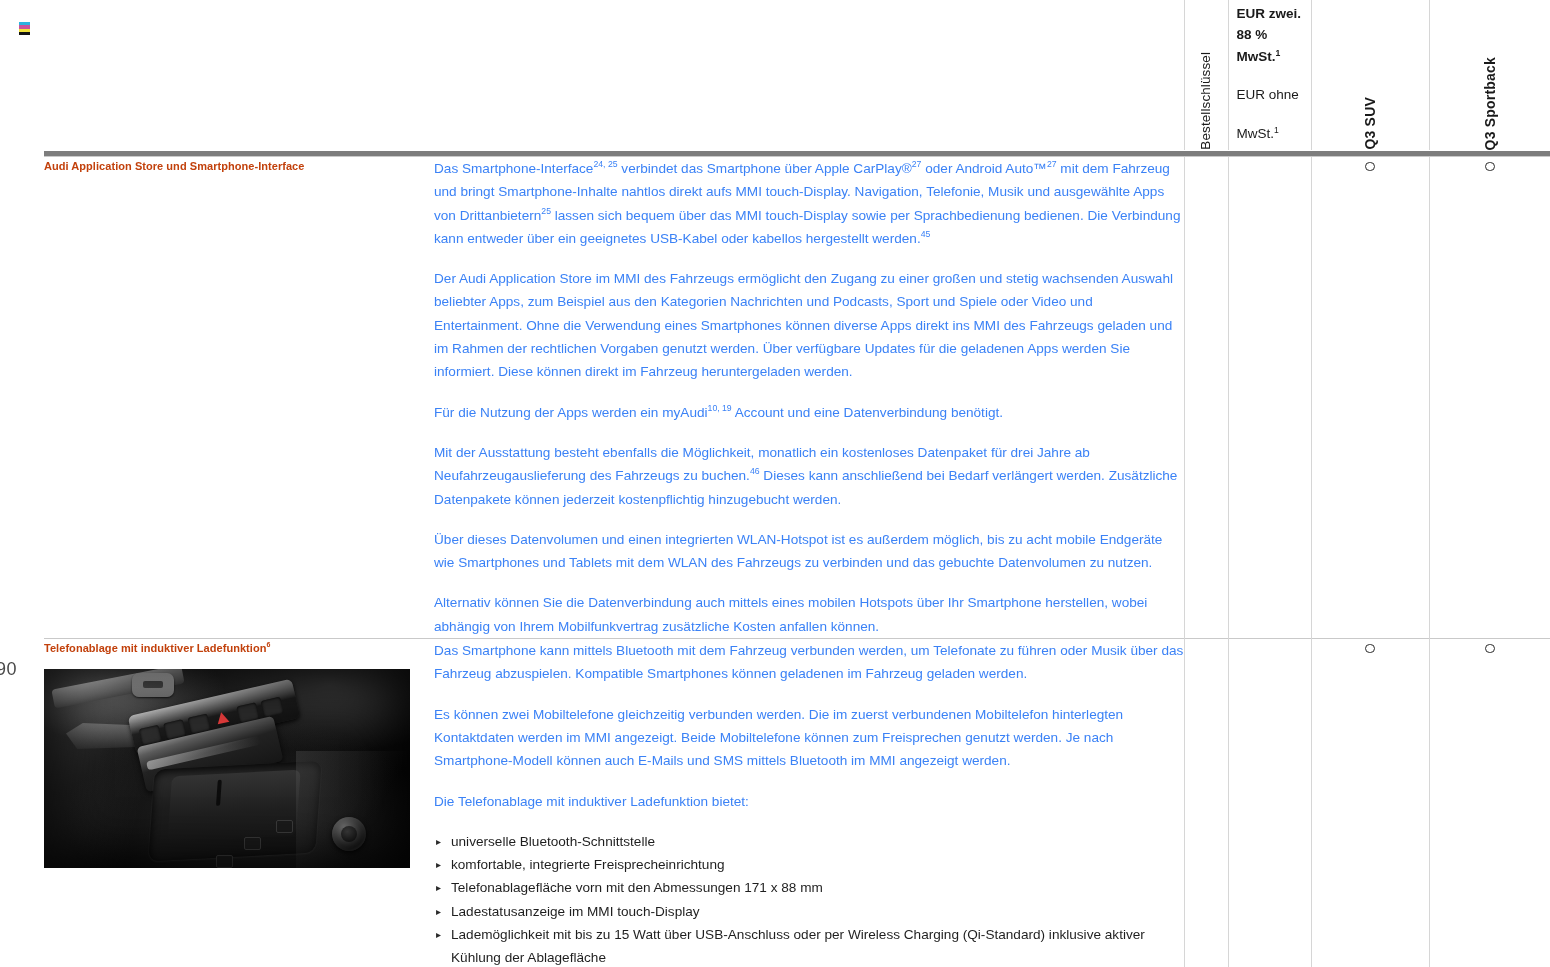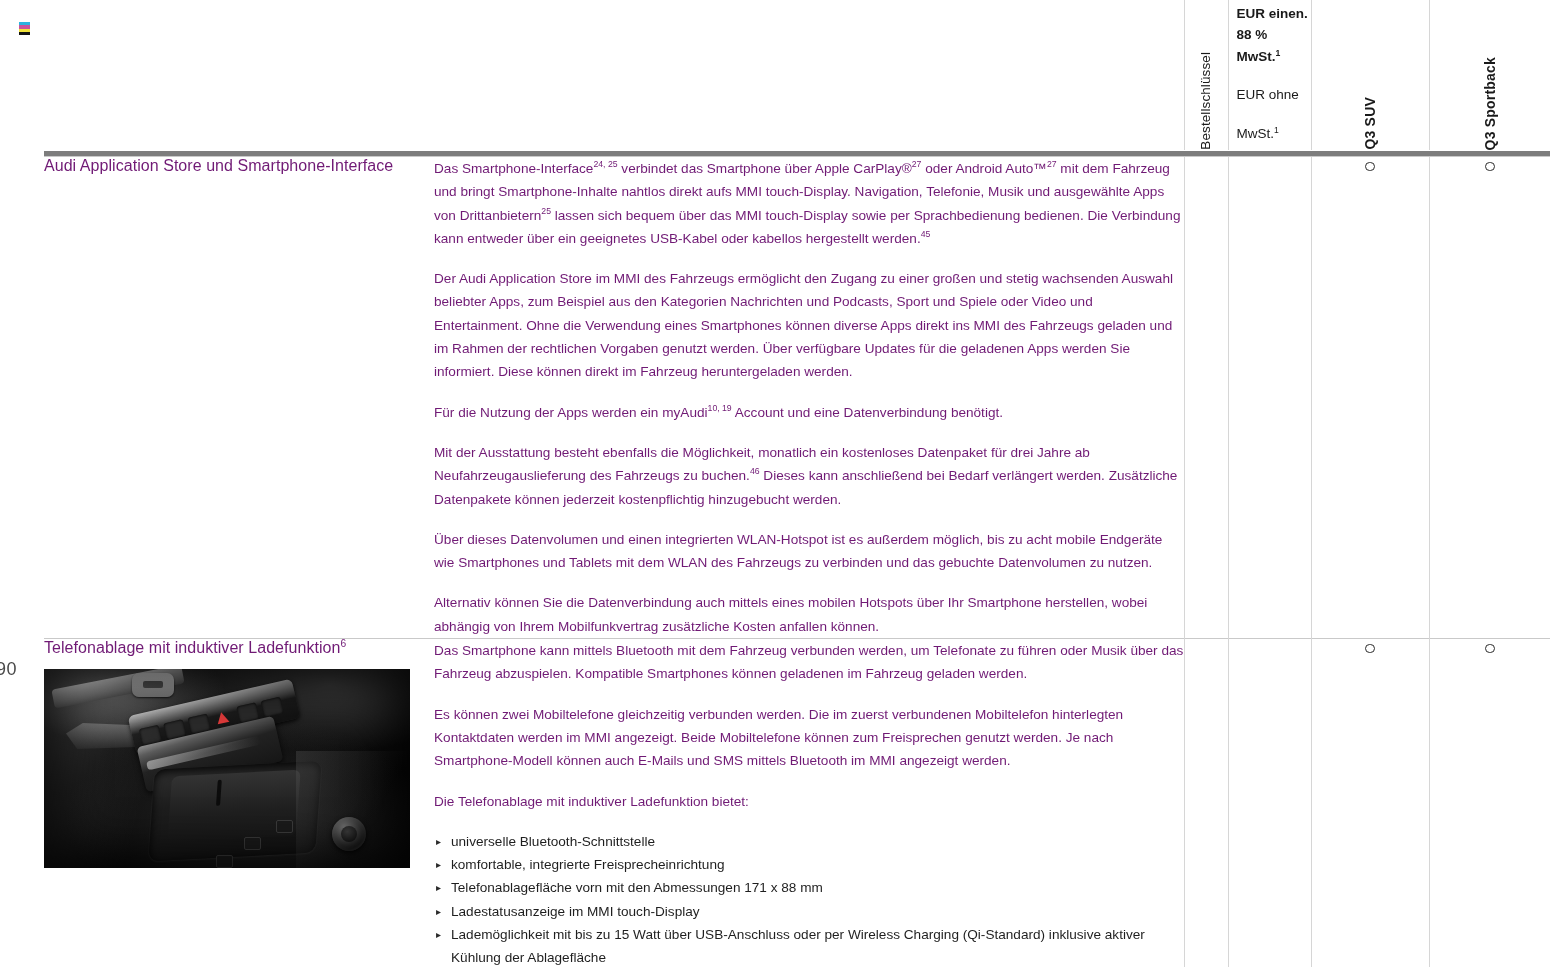--- a/index.html
+++ b/index.html
@@ -149,32 +149,32 @@
   td.c-key, td.c-price {
     border-left: 1px solid #d6d6d6;
   }
   td.c-opt {
     border-left: 1px solid #d6d6d6;
     text-align: center;
     padding-top: 14px;
   }
 
   .item-title {
-    font-size: 16px;
-    font-weight: 400;
+    font-size: 11px;
+    font-weight: 700;
     line-height: 18px;
-    color: #701a75;
+    color: #c2410c;
     letter-spacing: .05px;
   }
 
   .desc-p {
     font-size: 13.6px;
     line-height: 23.3px;
     margin: 0 0 17px 0;
-    color: #701a75;
+    color: #3b82f6;
     text-align: left;
     letter-spacing: 0px;
   }
   .desc-p:last-child { margin-bottom: 0; }
 
   ul.feature-list {
     list-style: none;
     margin: 0;
     padding: 0;
   }
@@ -400,21 +400,21 @@
           <div class="hcell-inner"></div>
         </th>
       <th class="colsep">
         <div class="hcell-inner">
           <span class="vert-label">Bestellschlüssel</span>
         </div>
       </th>
       <th class="colsep">
         <div class="hcell-inner">
           <div class="price-head">
-            <div class="strong">EUR einen.</div>
+            <div class="strong">EUR zwei.</div>
             <div class="strong"><span>88 % MwSt.</span><sup>1</sup></div>
             <div class="light">EUR ohne</div>
             <div class="light"><span>MwSt.</span><sup>1</sup></div>
           </div>
         </div>
       </th>
       <th class="colsep">
         <div class="hcell-inner">
           <span class="vert-label bold">Q3 SUV</span>
         </div>

